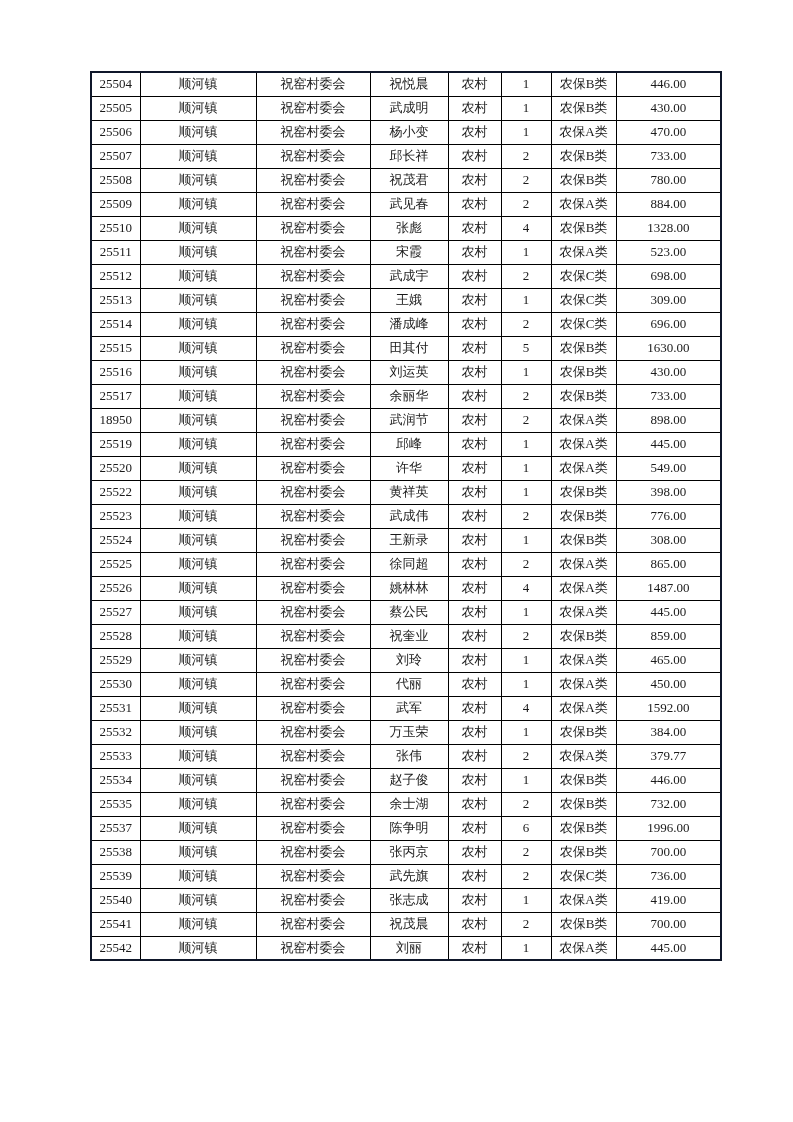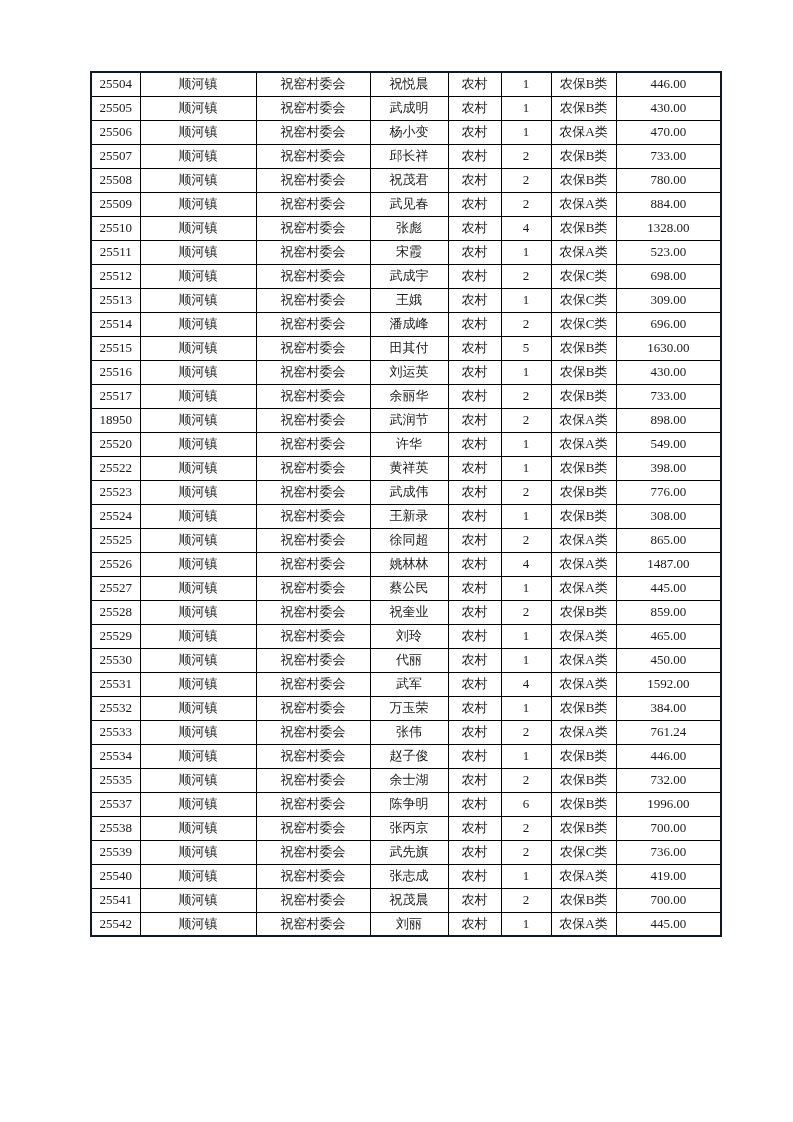--- a/index.html
+++ b/index.html
@@ -206,20 +206,30 @@
     <td>18950</td>
     <td>顺河镇</td>
     <td>祝窑村委会</td>
     <td>武润节</td>
     <td>农村</td>
     <td>2</td>
     <td>农保A类</td>
     <td>898.00</td>
   </tr>
         <tr>
+    <td>25519</td>
+    <td>顺河镇</td>
+    <td>祝窑村委会</td>
+    <td>邱峰</td>
+    <td>农村</td>
+    <td>1</td>
+    <td>农保A类</td>
+    <td>445.00</td>
+  </tr>
+        <tr>
     <td>25520</td>
     <td>顺河镇</td>
     <td>祝窑村委会</td>
     <td>许华</td>
     <td>农村</td>
     <td>1</td>
     <td>农保A类</td>
     <td>549.00</td>
   </tr>
         <tr>
@@ -333,21 +343,21 @@
     <td>384.00</td>
   </tr>
         <tr>
     <td>25533</td>
     <td>顺河镇</td>
     <td>祝窑村委会</td>
     <td>张伟</td>
     <td>农村</td>
     <td>2</td>
     <td>农保A类</td>
-    <td>761.24</td>
+    <td>379.77</td>
   </tr>
         <tr>
     <td>25534</td>
     <td>顺河镇</td>
     <td>祝窑村委会</td>
     <td>赵子俊</td>
     <td>农村</td>
     <td>1</td>
     <td>农保B类</td>
     <td>446.00</td>

